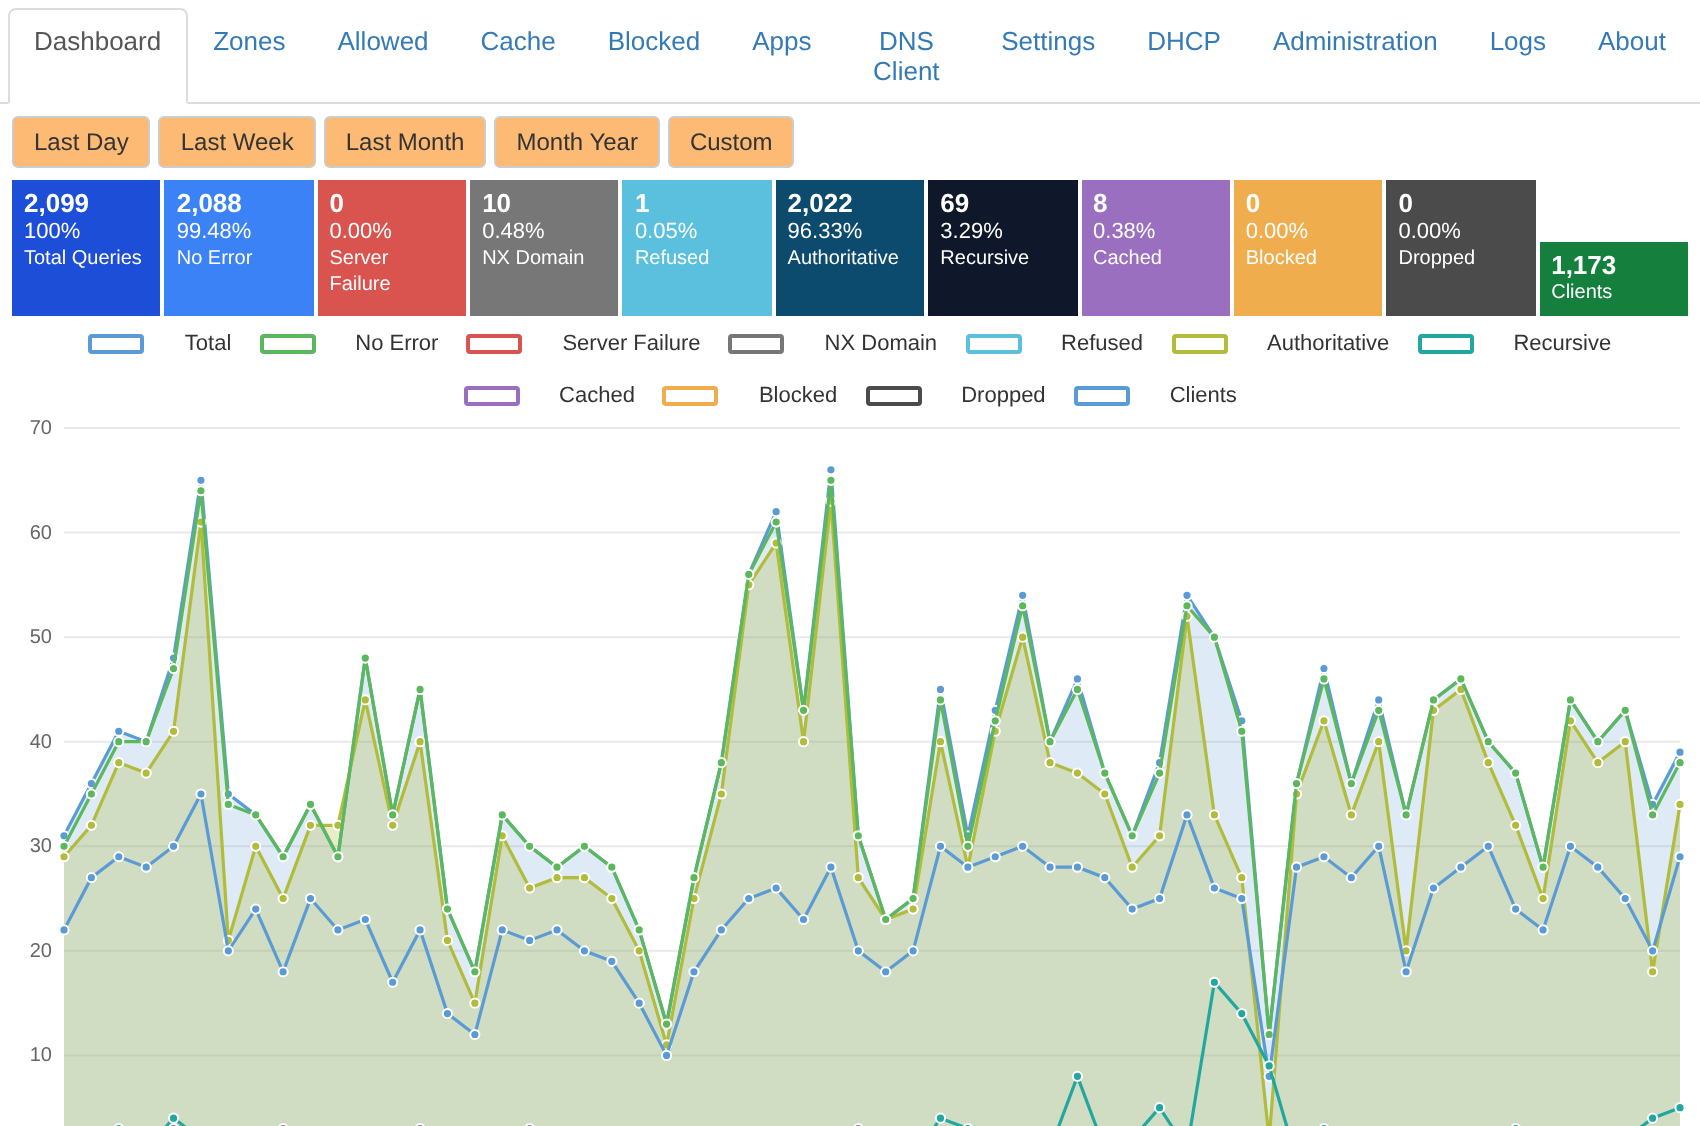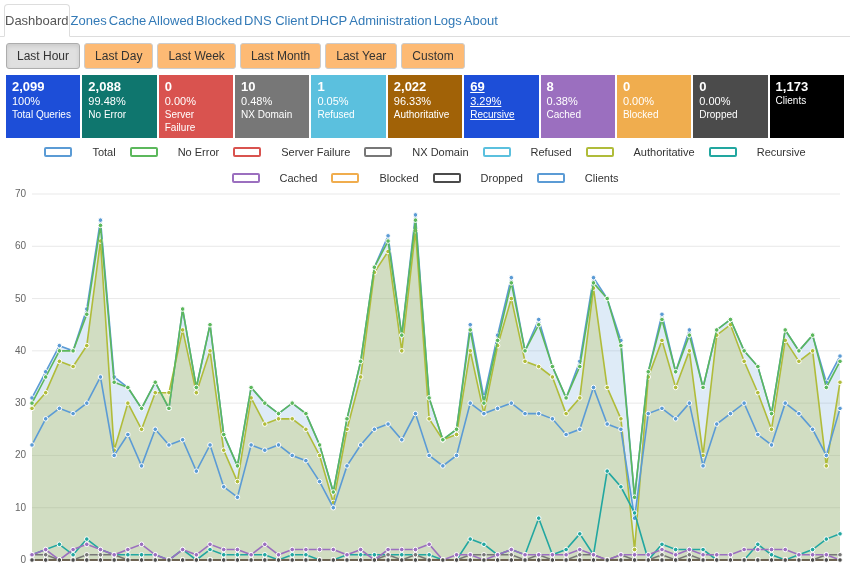--- a/index.html
+++ b/index.html
@@ -10,21 +10,21 @@
     color: #333;
     background: #fff;
     width: 850px;
   }
   .nav {
     display: flex;
     border-bottom: 1px solid #ddd;
     padding: 4px 4px 0 4px;
   }
   .nav-item {
-    padding: 8px 0;
+    padding: 8px 12px;
     color: #337ab7;
     cursor: pointer;
     border: 1px solid transparent;
     border-radius: 4px 4px 0 0;
     margin-bottom: -1px;
     text-align: center;
   }
   .nav-item.active {
     color: #555;
     border-color: #ddd #ddd #fff #ddd;
@@ -82,91 +82,92 @@
   .chart-wrap { position: relative; padding: 0 4px 4px 4px; }
   .chart { display: block; width: 100%; height: 400px; }
   .marker { stroke: #fff; stroke-width: 1; }
 </style>
 </head>
 <body>
 
 <div class="nav" id="nav">
     <div class="nav-item active">Dashboard</div>
     <div class="nav-item">Zones</div>
+    <div class="nav-item">Allowed</div>
     <div class="nav-item">Cache</div>
-    <div class="nav-item">Allowed</div>
     <div class="nav-item">Blocked</div>
+    <div class="nav-item">Apps</div>
     <div class="nav-item">DNS Client</div>
+    <div class="nav-item">Settings</div>
     <div class="nav-item">DHCP</div>
     <div class="nav-item">Administration</div>
     <div class="nav-item">Logs</div>
     <div class="nav-item">About</div>
   </div>
 
 <div class="range-row" id="range">
-    <button class="range-btn active">Last Hour</button>
     <button class="range-btn">Last Day</button>
     <button class="range-btn">Last Week</button>
     <button class="range-btn">Last Month</button>
-    <button class="range-btn">Last Year</button>
+    <button class="range-btn">Month Year</button>
     <button class="range-btn">Custom</button>
   </div>
 
 <div class="stats-row" id="stats">
     <div class="stat-card" style="background: #1d4ed8;">
       <div class="stat-val">2,099</div>
       <div class="stat-pct">100%</div>
       <div class="stat-lbl">Total Queries</div>
     </div>
-    <div class="stat-card" style="background: #0f766e;">
+    <div class="stat-card" style="background: #3b82f6;">
       <div class="stat-val">2,088</div>
       <div class="stat-pct">99.48%</div>
       <div class="stat-lbl">No Error</div>
     </div>
     <div class="stat-card" style="background: rgb(217, 83, 79);">
       <div class="stat-val">0</div>
       <div class="stat-pct">0.00%</div>
       <div class="stat-lbl">Server Failure</div>
     </div>
     <div class="stat-card" style="background: rgb(119, 119, 119);">
       <div class="stat-val">10</div>
       <div class="stat-pct">0.48%</div>
       <div class="stat-lbl">NX Domain</div>
     </div>
     <div class="stat-card" style="background: rgb(91, 192, 222);">
       <div class="stat-val">1</div>
       <div class="stat-pct">0.05%</div>
       <div class="stat-lbl">Refused</div>
     </div>
-    <div class="stat-card" style="background: #a16207;">
+    <div class="stat-card" style="background: #0c4a6e;">
       <div class="stat-val">2,022</div>
       <div class="stat-pct">96.33%</div>
       <div class="stat-lbl">Authoritative</div>
     </div>
-    <div class="stat-card" style="background: #1d4ed8; text-decoration: underline;">
+    <div class="stat-card" style="background: #0f172a;">
       <div class="stat-val">69</div>
       <div class="stat-pct">3.29%</div>
       <div class="stat-lbl">Recursive</div>
     </div>
     <div class="stat-card" style="background: rgb(155, 111, 191);">
       <div class="stat-val">8</div>
       <div class="stat-pct">0.38%</div>
       <div class="stat-lbl">Cached</div>
     </div>
     <div class="stat-card" style="background: rgb(240, 173, 78);">
       <div class="stat-val">0</div>
       <div class="stat-pct">0.00%</div>
       <div class="stat-lbl">Blocked</div>
     </div>
     <div class="stat-card" style="background: rgb(75, 75, 75);">
       <div class="stat-val">0</div>
       <div class="stat-pct">0.00%</div>
       <div class="stat-lbl">Dropped</div>
     </div>
-    <div class="stat-card" style="background: #000000;">
+    <div class="stat-card" style="background: #15803d; margin-top: 31px;">
       <div class="stat-val">1,173</div>
       <div class="stat-pct"></div>
       <div class="stat-lbl">Clients</div>
     </div>
   </div>
 
 <div class="legend" id="legend">
     <div class="legend-item">
       <span class="legend-swatch" style="border-color: rgb(91, 155, 213);"></span>
       <span>Total</span>

